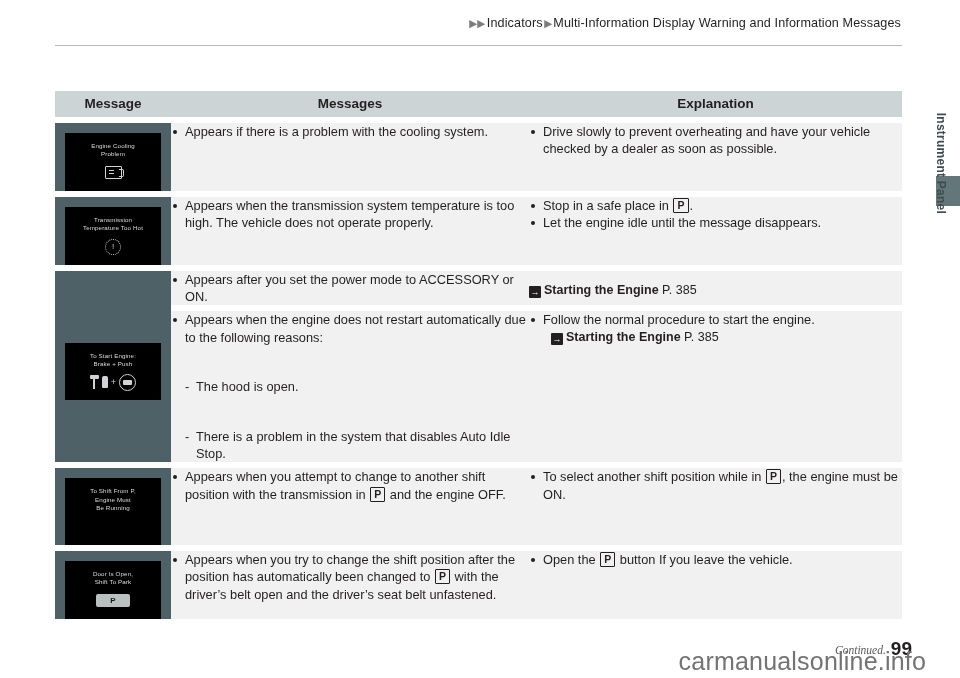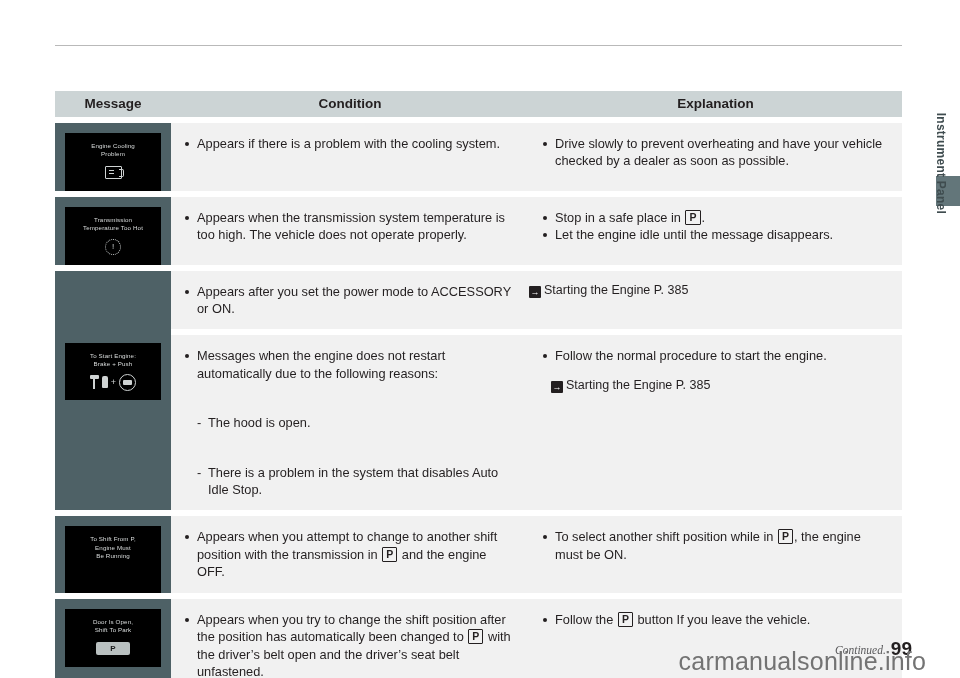--- a/index.html
+++ b/index.html
@@ -234,21 +234,21 @@
     font-size: 8px;
     font-weight: bold;
     line-height: 13px;
     text-align: center;
   }
 
   
   ul.bullets {
     list-style: none;
     margin: 0;
-    padding: 12px;
+    padding: 0;
   }
   ul.bullets > li {
     position: relative;
     padding-left: 14px;
     font-size: 12.8px;
     line-height: 17.4px;
     color: #231f20;
     margin-bottom: 0;
   }
   ul.bullets > li::before {
@@ -300,21 +300,21 @@
     background: #231f20;
     color: #ffffff;
     font-size: 9px;
     line-height: 12px;
     text-align: center;
     vertical-align: -1px;
     margin-right: 3px;
     border-radius: 1px;
   }
   .ref-title {
-    font-weight: normal;
+    font-weight: bold;
   }
   .ref-page {
     font-weight: normal;
   }
   .ref-wrap-pad { padding-top: 11px; }
 
   
   .footer {
     position: absolute;
     right: 48px;
@@ -342,36 +342,39 @@
     font-size: 25px;
     color: #737373;
     letter-spacing: 0.2px;
     white-space: nowrap;
   }
 </style>
 </head>
 <body>
 
 <div class="header">
+  <div class="breadcrumb">
+    <span class="arrow">▶</span><span class="arrow">▶</span><span class="crumb-text">Indicators</span><span class="arrow">▶</span><span class="crumb-text">Multi-Information Display Warning and Information Messages</span>
+  </div>
   <div class="header-rule"></div>
 </div>
 
 <div class="side-tab"></div>
 <div class="side-label">Instrument Panel</div>
 
 <table class="table">
   <colgroup>
     <col class="col-msg">
       <col class="col-cond">
       <col class="col-expl">
   </colgroup>
   <thead>
     <tr>
       <th class="thead-cell">Message</th>
-      <th class="thead-cell">Condition</th>
+      <th class="thead-cell">Messages</th>
       <th class="thead-cell last">Explanation</th>
     </tr>
   </thead>
   <tbody>
 
     <tr class="row-sep">
         <td colspan="3"></td>
       </tr>
 
     <tr>
@@ -453,21 +456,21 @@
     </tr>
 
     <tr class="row-sep">
         <td colspan="2"></td>
       </tr>
 
     <tr>
       <td class="cell-body">
         <ul class="bullets">
           <li>
-            <span>Messages when the engine does not restart automatically due to the following reasons:</span>
+            <span>Appears when the engine does not restart automatically due to the following reasons:</span>
             <div class="subline">The hood is open.</div>
             <div class="subline">There is a problem in the system that disables Auto Idle Stop.</div>
           </li>
         </ul>
       </td>
       <td class="cell-body last">
         <ul class="bullets">
           <li>Follow the normal procedure to start the engine.</li>
         </ul>
         <div class="ref indented">
@@ -515,21 +518,21 @@
           </div>
         </div>
       </td>
       <td class="cell-body">
         <ul class="bullets">
           <li><span>Appears when you try to change the shift position after the position has automatically been changed to </span><span class="pkey">P</span><span> with the driver’s belt open and the driver’s seat belt unfastened.</span></li>
         </ul>
       </td>
       <td class="cell-body last">
         <ul class="bullets">
-          <li><span>Follow the </span><span class="pkey">P</span><span> button If you leave the vehicle.</span></li>
+          <li><span>Open the </span><span class="pkey">P</span><span> button If you leave the vehicle.</span></li>
         </ul>
       </td>
     </tr>
 
   </tbody>
 </table>
 
 <div class="footer">
   <span class="continued">Continued.</span><span class="pageno">99</span>
 </div>

